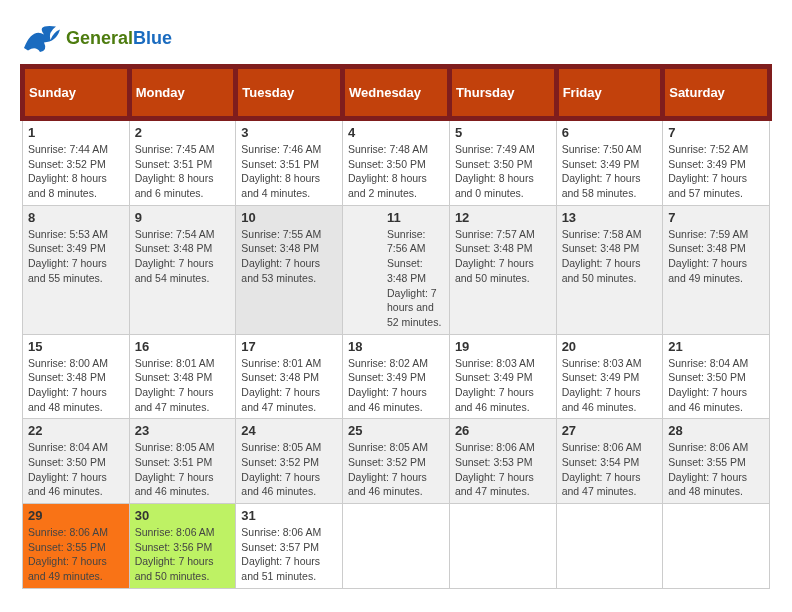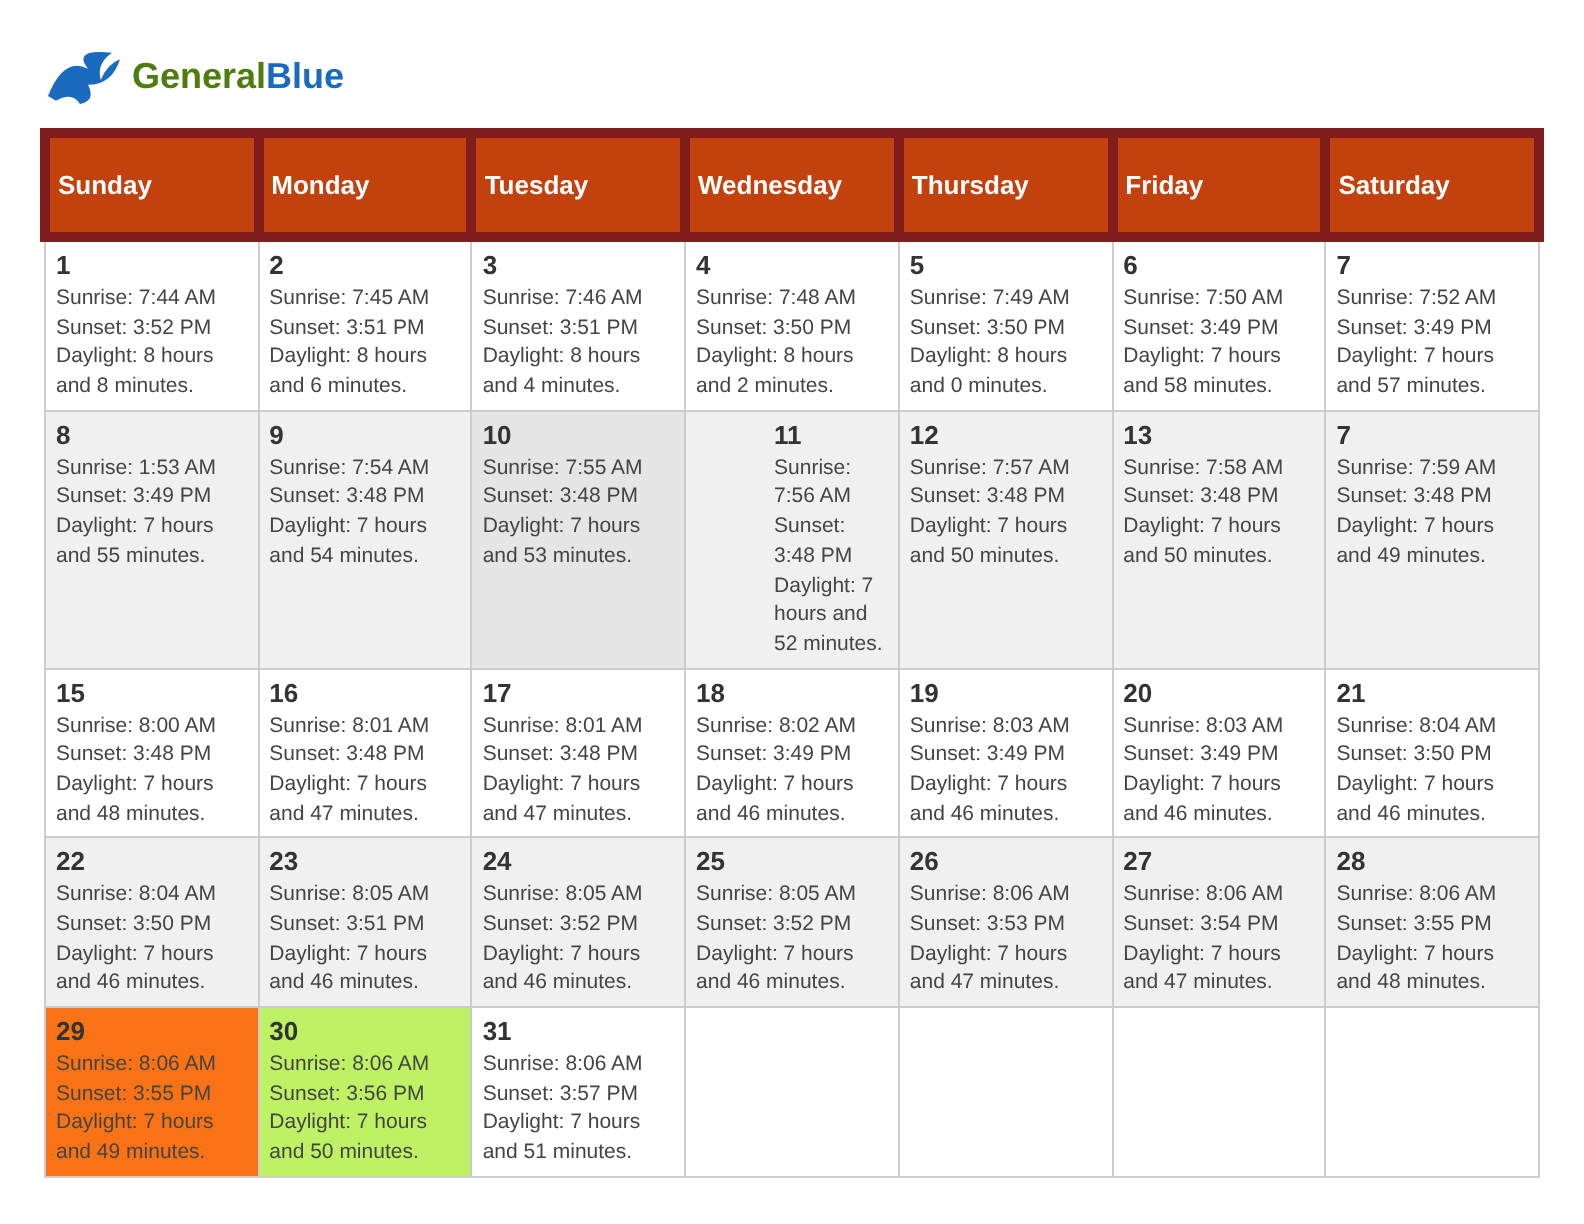--- a/index.html
+++ b/index.html
@@ -172,21 +172,21 @@
           <span>Sunrise: 7:52 AM</span><br>
           <span>Sunset: 3:49 PM</span><br>
           <span>Daylight: 7 hours and 57 minutes.</span>
         </div>
         </td>
       </tr>
       <tr class="week-row">
         <td style="background: rgb(240, 240, 240);">
           <span class="day-num">8</span>
         <div class="day-info">
-          <span>Sunrise: 1:53 AM</span><br>
+          <span>Sunrise: 5:53 AM</span><br>
           <span>Sunset: 3:49 PM</span><br>
           <span>Daylight: 7 hours and 55 minutes.</span>
         </div>
         </td>
         <td style="background: rgb(240, 240, 240);">
           <span class="day-num">9</span>
         <div class="day-info">
           <span>Sunrise: 7:54 AM</span><br>
           <span>Sunset: 3:48 PM</span><br>
           <span>Daylight: 7 hours and 54 minutes.</span>

